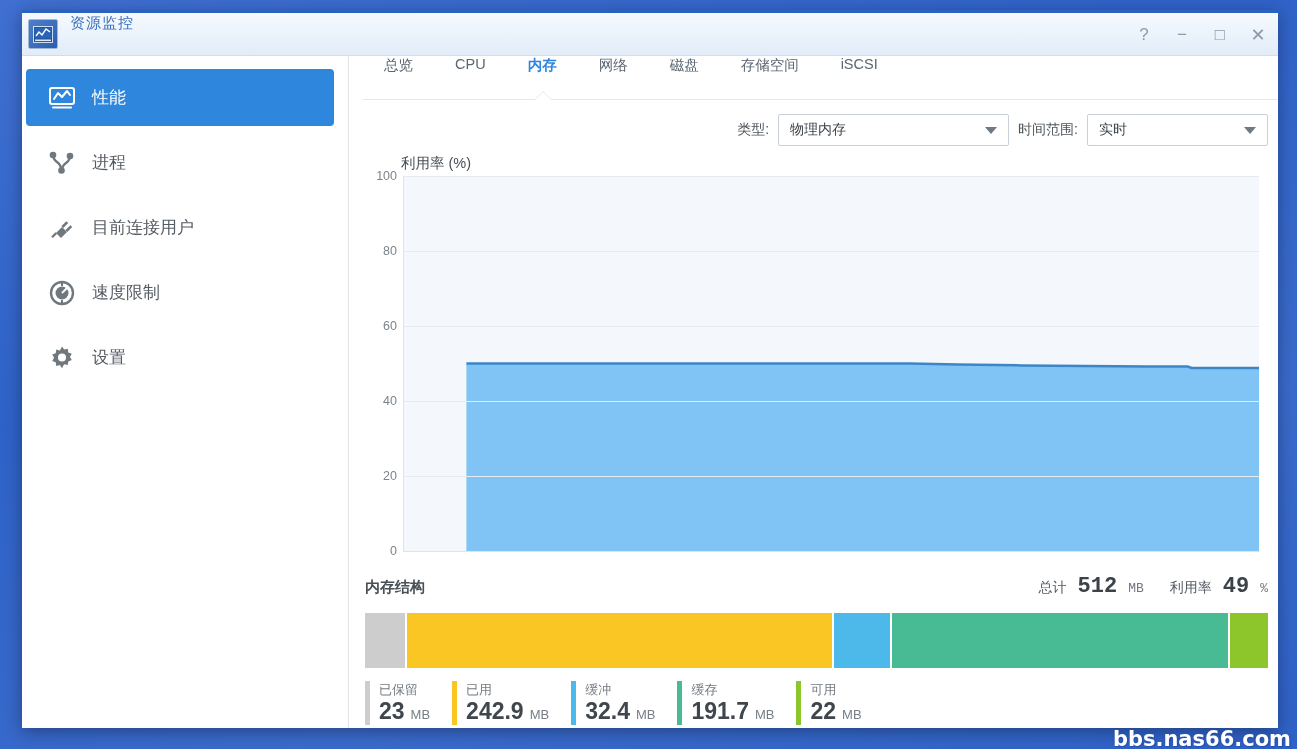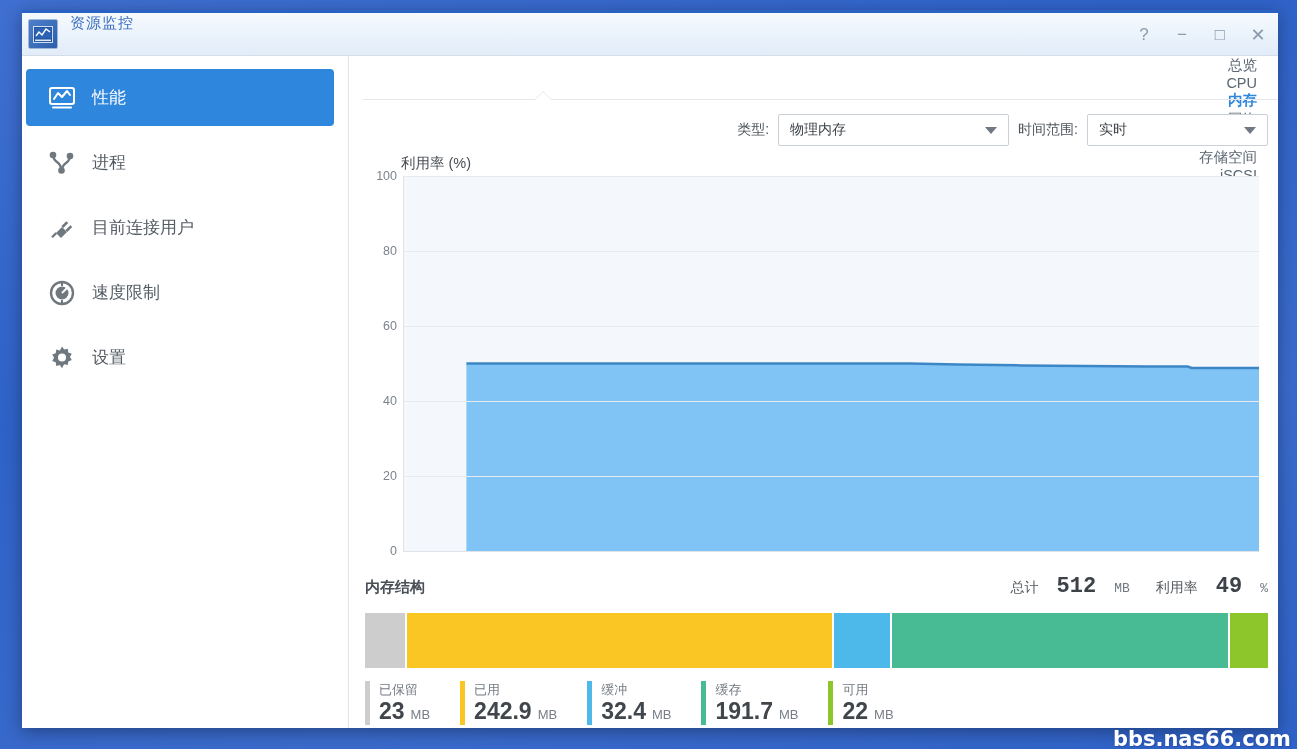--- a/index.html
+++ b/index.html
@@ -101,24 +101,23 @@
   #main {
     flex: 1;
     background: #ffffff;
     position: relative;
   }
 
   
   #tabbar {
     height: 44px;
     display: flex;
-    align-items: flex-end;
+    align-items: flex-start;
     padding-left: 14px;
     position: relative;
-    flex-direction: column;
   }
   .tab {
     display: flex; align-items: center;
     padding: 0 21px;
     font-size: 14.5px;
     color: #5a6672;
     cursor: pointer;
     position: relative;
   }
   .tab + .tab::before {
@@ -223,37 +222,37 @@
     height: 34px;
     font-family: Liberation Mono, monospace;
   }
   #mem-head-title {
     font-size: 15px; font-weight: bold; color: #4a5057;
   }
   #mem-head-stats {
     margin-left: auto;
     display: flex; align-items: baseline; gap: 26px;
   }
-  .stat { display: flex; align-items: baseline; gap: 18px; }
+  .stat { display: flex; align-items: baseline; gap: 11px; }
   .stat .lbl { font-size: 14px; color: #555b61; }
   .stat .num { font-size: 22px; font-weight: bold; color: #3c4248; }
   .stat .unit { font-size: 13px; color: #707780; }
 
   #mem-bar {
     display: flex;
     height: 55px;
     gap: 2px;
     margin-top: 5px;
   }
   .seg { height: 100%; }
 
   #mem-legend {
     display: flex;
     margin-top: 13px;
-    gap: 8px;
+    gap: 0;
   }
   .leg {
     display: flex;
     padding-right: 22px;
   }
   .leg-bar { width: 5px; flex-shrink: 0; margin-right: 9px; }
   .leg-txt { display: flex; flex-direction: column; }
   .leg-name { font-size: 13px; color: #747b83; line-height: 17px; }
   .leg-val { display: flex; align-items: baseline; gap: 6px; }
   .leg-num { font-size: 23px; font-weight: bold; color: #40464c; line-height: 27px; }

